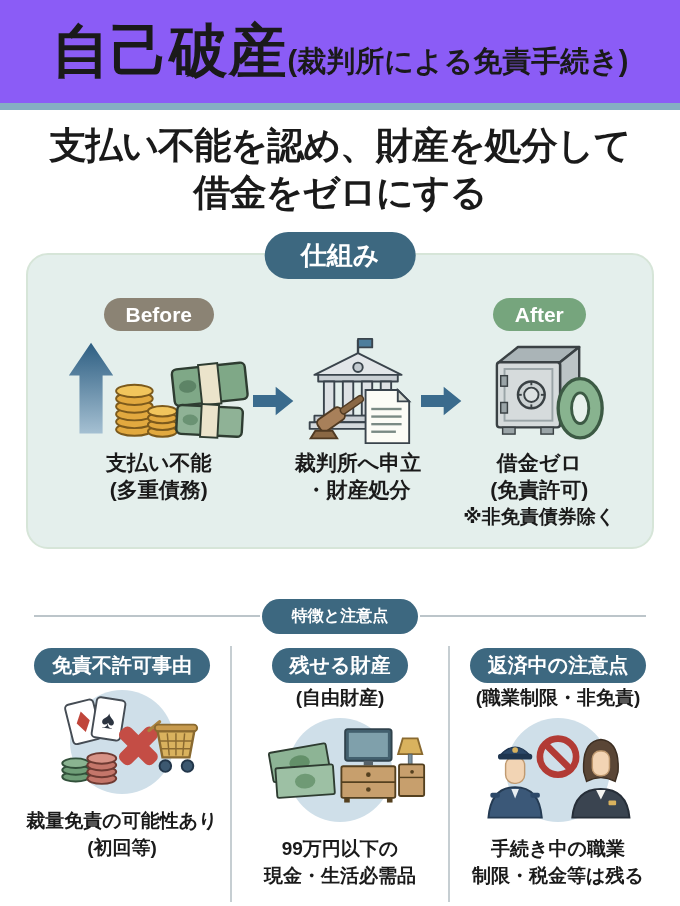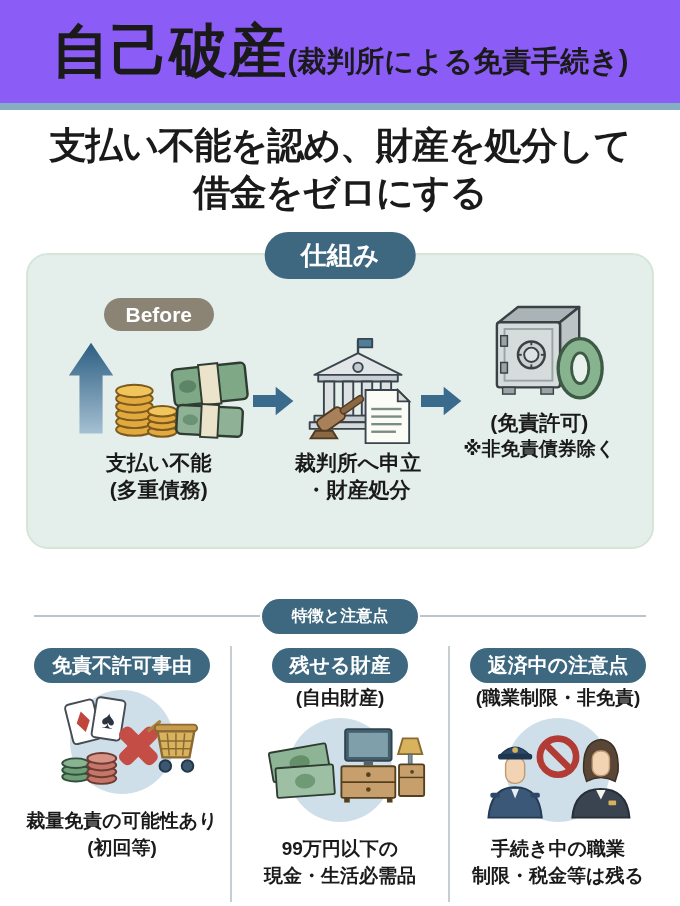--- a/index.html
+++ b/index.html
@@ -172,20 +172,23 @@
           <div>裁判所へ申立</div>
           <div>・財産処分</div>
         </div>
       </div>
 
       <svg class="flow-arrow" width="42" height="36" viewBox="0 0 50 40">
         <polygon points="0,13 27,13 27,3 48,20 27,37 27,27 0,27" fill="#3a6b8d"></polygon>
       </svg>
 
       <div class="stage">
+        <div class="tagslot">
+          <span class="ba-pill ba-after">After</span>
+        </div>
         <svg width="134" height="108" viewBox="0 0 140 112">
           <g>
             <polygon points="28,26 92,26 112,10 48,10" fill="#aab4b7" stroke="#3a4144" stroke-width="2.5" stroke-linejoin="round"></polygon>
             <polygon points="92,26 112,10 112,72 92,92" fill="#bcc4c6" stroke="#3a4144" stroke-width="2.5" stroke-linejoin="round"></polygon>
             <rect x="26" y="26" width="66" height="68" rx="3" fill="#d6dbdc" stroke="#3a4144" stroke-width="2.5"></rect>
             <rect x="34" y="33" width="50" height="54" fill="none" stroke="#9aa4a7" stroke-width="2"></rect>
             <rect x="30" y="40" width="7" height="11" fill="#9aa4a7" stroke="#3a4144" stroke-width="1.5"></rect>
             <rect x="30" y="68" width="7" height="11" fill="#9aa4a7" stroke="#3a4144" stroke-width="1.5"></rect>
             <circle cx="62" cy="60" r="14" fill="#ccd2d3" stroke="#3a4144" stroke-width="2.5"></circle>
             <circle cx="62" cy="60" r="7.5" fill="#dde2e2" stroke="#3a4144" stroke-width="2"></circle>
@@ -195,20 +198,21 @@
             <line x1="72" y1="60" x2="76" y2="60" stroke="#3a4144" stroke-width="2"></line>
             <rect x="32" y="94" width="13" height="7" fill="#9aa4a7" stroke="#3a4144" stroke-width="1.5"></rect>
             <rect x="72" y="94" width="13" height="7" fill="#9aa4a7" stroke="#3a4144" stroke-width="1.5"></rect>
           </g>
           <g>
             <ellipse cx="113" cy="74" rx="23" ry="31" fill="#88b38f" stroke="#3c5a44" stroke-width="3.5"></ellipse>
             <ellipse cx="113" cy="74" rx="9" ry="16" fill="#e8f1ec" stroke="#3c5a44" stroke-width="3"></ellipse>
           </g>
         </svg>
         <div class="cap">
+          <div>借金ゼロ</div>
           <div>(免責許可)</div>
           <div class="note">※非免責債券除く</div>
         </div>
       </div>
 
     </div>
   </div>
 </section>
 
 <div class="feat-head">

